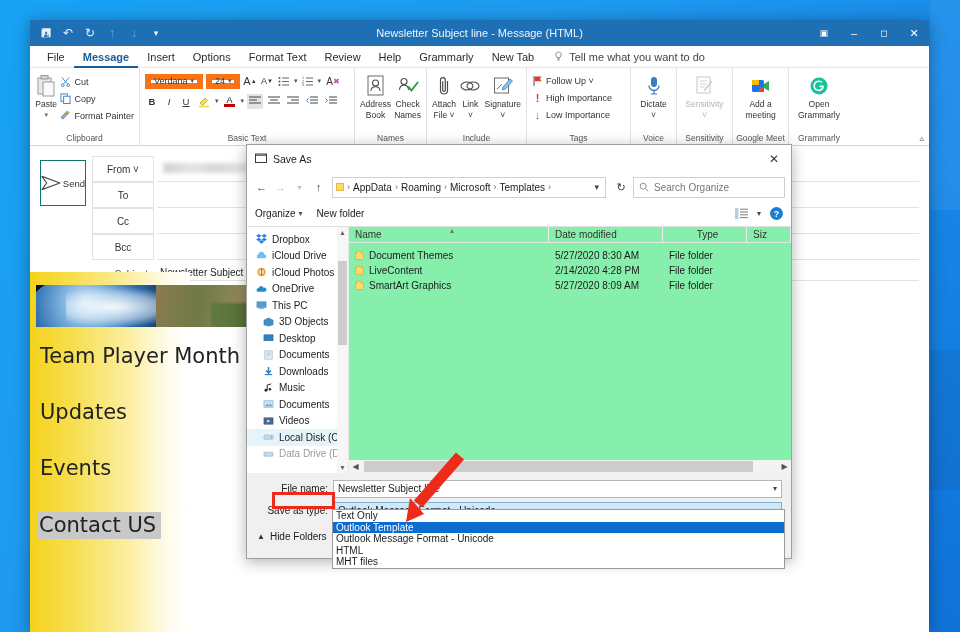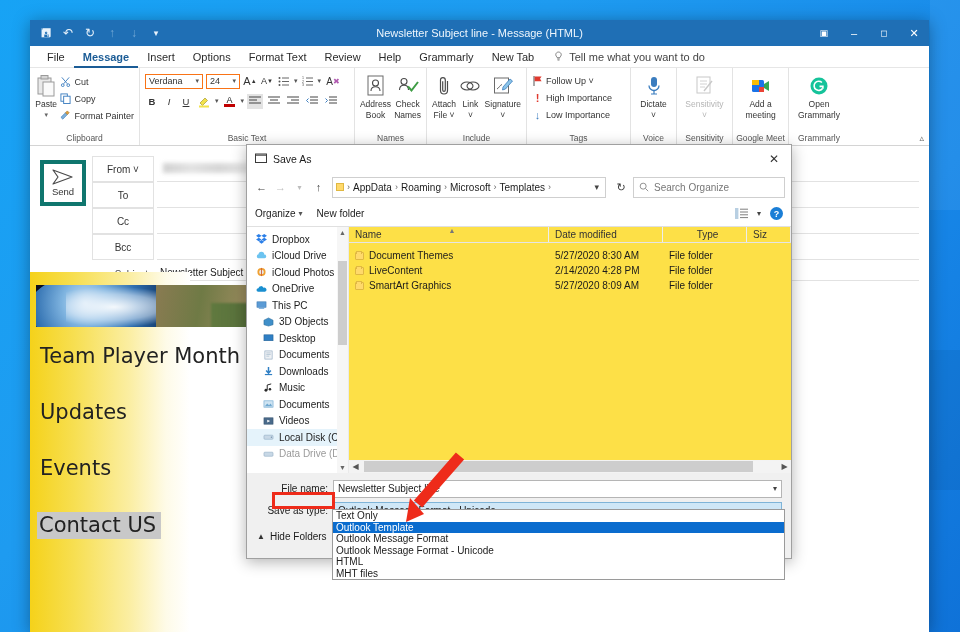--- a/index.html
+++ b/index.html
@@ -66,30 +66,30 @@
     padding-top:2px; text-align:center; line-height:1.12; font-size:8.5px; color:#333;
   }
   .bigbtn .ic { height:26px; display:flex; align-items:center; justify-content:center; }
   .smallrow { display:flex; align-items:center; gap:3px; height:16px; font-size:9px; }
   .smallcol { display:flex; flex-direction:column; gap:2px; padding-top:1px; }
   .sbtn { display:flex; align-items:center; gap:3px; height:15px; font-size:9px; color:#333; white-space:nowrap; }
   .collapse { position:absolute; right:5px; bottom:2px; color:#666; font-size:9px; }
 
   
   .fontbox {
-    border:1px solid #f97316; height:15px; display:flex; align-items:center;
+    border:6px solid #f97316; height:15px; display:flex; align-items:center;
     padding:0 3px; font-size:9px; background:#fff; gap:3px;
   }
   .fmtbtn { width:14px; height:15px; display:flex; align-items:center; justify-content:center; font-size:9.5px; }
 
   
   .compose { position:relative; height:100%; background:#fff; }
   .sendwrap { position:absolute; left:10px; top:14px; }
   .sendbtn {
-    width:46px; height:46px; border:4px solid #0f766e; display:flex; flex-direction:column;
+    width:46px; height:46px; border:1px solid #0f766e; display:flex; flex-direction:row;
     align-items:center; justify-content:center; gap:1px; font-size:9.5px; color:#333;
   }
   .fields { position:absolute; left:62px; top:10px; right:10px; }
   .frow { display:flex; align-items:stretch; height:26px; }
   .fbtn {
     width:62px; border:1px solid #e2e2e2; display:flex; align-items:center;
     justify-content:center; gap:3px; font-size:10px; color:#333; background:#fff;
   }
   .fval { flex:1; border-bottom:1px solid #e2e2e2; margin-left:3px; position:relative; }
   .blurmail {
@@ -188,21 +188,21 @@
   .sideitem {
     height:16.5px; display:flex; align-items:center; gap:5px; padding-left:9px;
     font-size:10px; color:#1b1b1b; white-space:nowrap;
   }
   .sideitem.indent { padding-left:16px; }
   .sideitem.sel { background:#e5f3fb; }
   .sidescroll { position:absolute; right:0; top:0; width:11px; bottom:0; background:#f6f6f6; }
   .sidescroll .thumb { position:absolute; left:1px; top:34px; width:9px; height:84px; background:#cdcdcd; }
   .sidescroll .ar { position:absolute; left:0; width:11px; height:11px; text-align:center; font-size:7px; color:#666; line-height:11px; }
 
-  .dlg-files { flex:1; display:flex; flex-direction:column; background:#fde047; position:relative; }
+  .dlg-files { flex:1; display:flex; flex-direction:column; background:#86efac; position:relative; }
   .fhead { height:16px; display:flex; border-bottom:1px solid #e5e5e5; font-size:10px; color:#333; }
   .fhead div { padding-left:6px; display:flex; align-items:center; border-right:1px solid #ededed; position:relative; }
   .sortcar { position:absolute; left:50%; top:0px; font-size:7px; color:#777; }
   .frow2 { height:15px; display:flex; font-size:10px; color:#1b1b1b; align-items:center; }
   .frow2 > div { padding-left:6px; display:flex; align-items:center; gap:5px; }
   .folderic {
     width:9px; height:8px; background:#ffd96b; border:1px solid #e0b842; border-radius:1px; position:relative;
   }
   .folderic:after { content:""; position:absolute; left:0; top:-2px; width:4px; height:2px; background:#ffd96b; border:1px solid #e0b842; border-bottom:none; border-radius:1px 1px 0 0; }
   .hscroll {
@@ -918,21 +918,20 @@
     <div class="hidefolders">
       <span style="font-size:8px;color:#333;">▲</span>
       <span>Hide Folders</span>
     </div>
   </div>
 </div>
 
 <div class="ddlist">
   <div class="dditem">Text Only</div>
   <div class="dditem sel">Outlook Template</div>
-  <div class="dditem">Outlook Message Format</div>
   <div class="dditem">Outlook Message Format - Unicode</div>
   <div class="dditem">HTML</div>
   <div class="dditem">MHT files</div>
 </div>
 
 <div class="redbox" style="left:272px; top:492px; width:63px; height:17px;"></div>
 
 <svg class="arrow" style="left:380px; top:452px; width:110px; height:80px;" viewBox="0 0 110 80">
   <path d="M80 4 L38 52" stroke="#ee2b1a" stroke-width="11" stroke-linecap="butt"></path>
   <path d="M44 62 L26 70 L30 46 Z" fill="#ee2b1a"></path>

